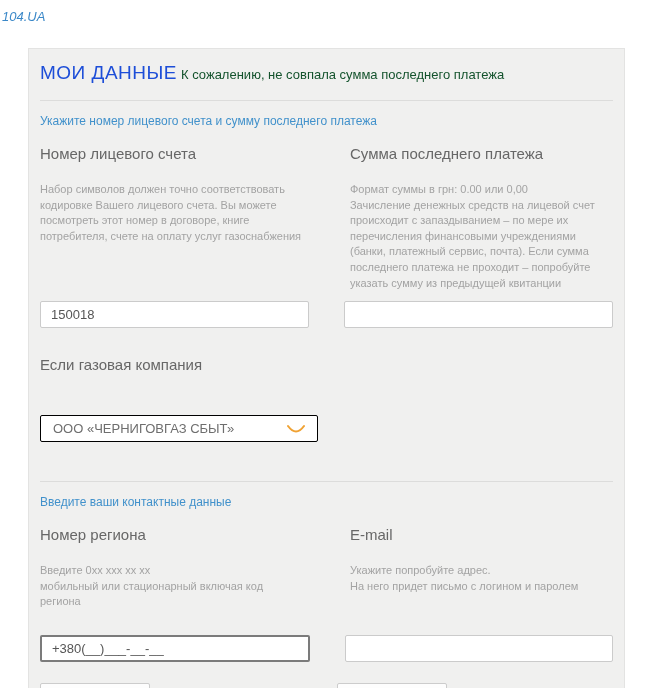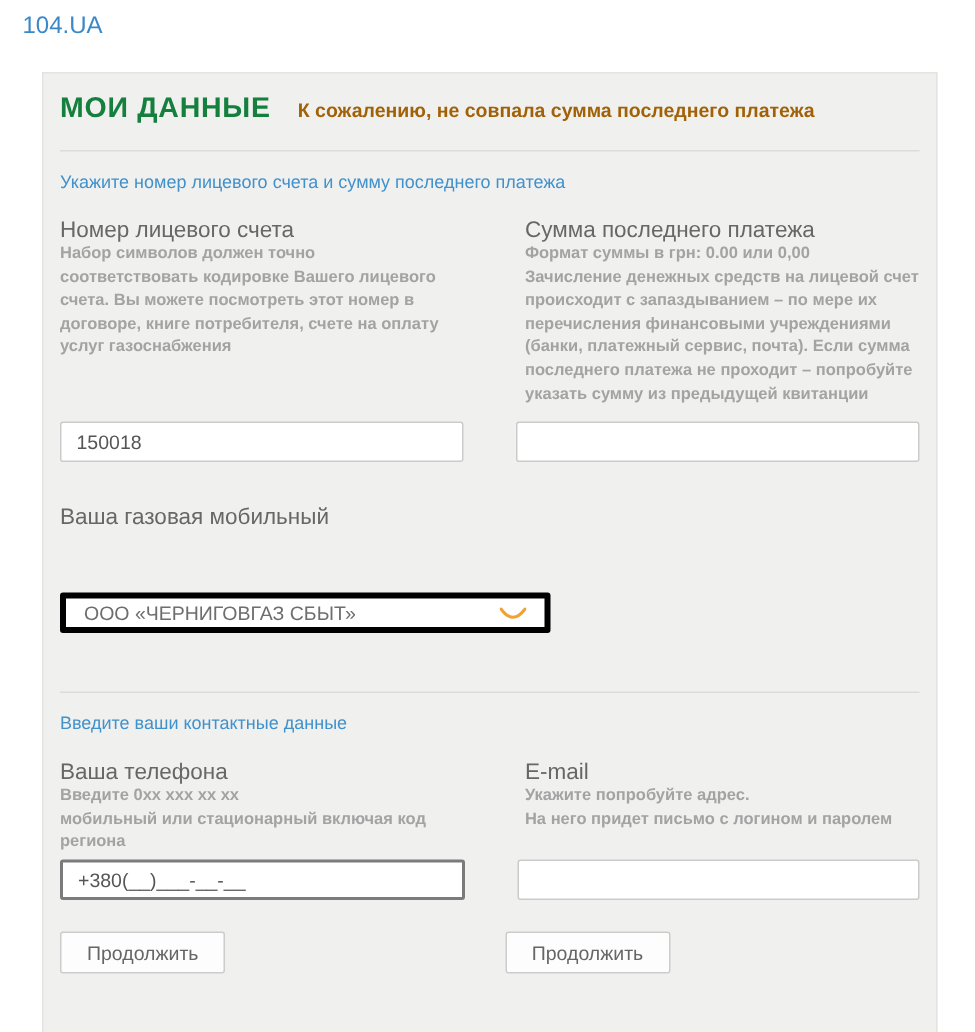--- a/index.html
+++ b/index.html
@@ -3,94 +3,94 @@
 <meta charset="utf-8">
 <style>
   * { margin: 0; padding: 0; box-sizing: border-box; }
   html, body {
     width: 650px; height: 688px;
     background: #ffffff;
     overflow: hidden;
     font-family: "Liberation Sans", "DejaVu Sans", sans-serif;
   }
   .site-link {
-    position: absolute; top: 9px; left: 15px;
-    font-size: 16px; color: #3b88c8; text-decoration: none;
+    position: absolute; top: 9px; left: 2px;
+    font-size: 13px; color: #3b88c8; text-decoration: none;
     cursor: pointer;
+    font-style: italic;
   }
   .panel {
     position: absolute; top: 48px; left: 28px;
     width: 597px; height: 660px;
     background: #f0f0ef;
     border: 1px solid #e3e3e2;
     padding: 0 11px;
   }
   .panel-header {
     display: flex; align-items: baseline;
     padding-top: 13px;
   }
   .panel-title {
-    font-size: 19px; font-weight: bold; color: #15803d;
+    font-size: 19px; font-weight: normal; color: #1d4ed8;
     letter-spacing: 0.5px;
   }
   .error-message {
-    font-size: 13px; color: #a16207; margin-left: 18px; font-weight: bold;
+    font-size: 13px; color: #14532d; margin-left: 4px;
   }
   .divider {
     height: 1px; background: #dcdcdb; border: none;
     margin-top: 16px;
   }
   .section-heading {
     font-size: 12px; font-weight: normal; color: #4191cb;
     margin-top: 13px;
   }
   .cols { display: flex; gap: 27px; }
   .col-left  { width: 278px; margin-right: 19px; }
   .col-right { width: 277px; }
   .field-label {
     font-size: 15px; font-weight: normal; color: #676767;
     margin-top: 17px;
   }
   .field-desc {
     font-size: 11px; color: #a3a3a3; line-height: 1.42;
-    margin-top: 0;
-    font-weight: bold;
+    margin-top: 20px;
   }
   .inputs-row { display: flex; margin-top: 10px; gap: 16px; }
   .text-input {
     width: 278px; height: 27px;
     border: 1px solid #cbcbcb; border-radius: 2px;
     background: #ffffff;
     font-size: 13px; color: #555555;
     padding: 0 10px;
     font-family: "Liberation Sans", "DejaVu Sans", sans-serif;
     outline: none;
   }
   .text-input.right { width: 277px; }
   .text-input.focused {
     border: 2px solid #7b7b7b;
   }
   .gas-label { margin-top: 28px; }
   .dropdown {
     margin-top: 42px;
-    width: 327px; height: 27px;
+    width: 278px; height: 27px;
     background: #ffffff;
-    border: 4px solid #000000; border-radius: 2px;
+    border: 1px solid #000000; border-radius: 2px;
     display: flex; align-items: center;
     padding: 0 12px;
     cursor: pointer;
   }
   .dropdown-value {
     font-size: 13px; color: #6e6e6e;
     flex: 1;
     white-space: nowrap; overflow: hidden;
   }
   .chevron-down { width: 18px; height: 10px; flex: 0 0 auto; }
   .contacts-divider { margin-top: 39px; }
-  .contact-inputs { margin-top: 3px; }
+  .contact-inputs { margin-top: 25px; }
   .buttons-row { display: flex; margin-top: 21px; }
   .btn {
     height: 28px;
     background: #fdfdfd;
     border: 1px solid #cccccc; border-radius: 2px;
     font-size: 13px; color: #666666;
     padding: 0 17px;
     font-family: "Liberation Sans", "DejaVu Sans", sans-serif;
     cursor: pointer;
   }
@@ -123,36 +123,36 @@
         <span>Зачисление денежных средств на лицевой счет происходит с запаздыванием – по мере их перечисления финансовыми учреждениями (банки, платежный сервис, почта). Если сумма последнего платежа не проходит – попробуйте указать сумму из предыдущей квитанции</span>
       </div>
     </div>
   </div>
 
   <div class="inputs-row">
     <input class="text-input" style="margin-right: 19px;" type="text" value="150018">
     <input class="text-input right" type="text" value="" style="">
   </div>
 
-  <div class="field-label gas-label">Ваша газовая мобильный</div>
+  <div class="field-label gas-label">Если газовая компания</div>
 
   <div class="dropdown">
     <span class="dropdown-value">ООО «ЧЕРНИГОВГАЗ СБЫТ»</span>
     <svg class="chevron-down" viewBox="0 0 18 10">
       <path d="M1 2 Q 5 7.5 9 7.5 Q 13 7.5 17 2" fill="none" stroke="#f0a233" stroke-width="2" stroke-linecap="round"></path>
     </svg>
   </div>
 
   <div class="divider contacts-divider"></div>
 
   <h2 class="section-heading">Введите ваши контактные данные</h2>
 
   <div class="cols">
     <div class="col-left">
-      <div class="field-label">Ваша телефона</div>
+      <div class="field-label">Номер региона</div>
       <div class="field-desc">
         <span>Введите 0хх ххх хх хх</span><br>
         <span>мобильный или стационарный включая код региона</span>
       </div>
     </div>
     <div class="col-right">
       <div class="field-label">E-mail</div>
       <div class="field-desc">
         <span>Укажите попробуйте адрес.</span><br>
         <span>На него придет письмо с логином и паролем</span>

